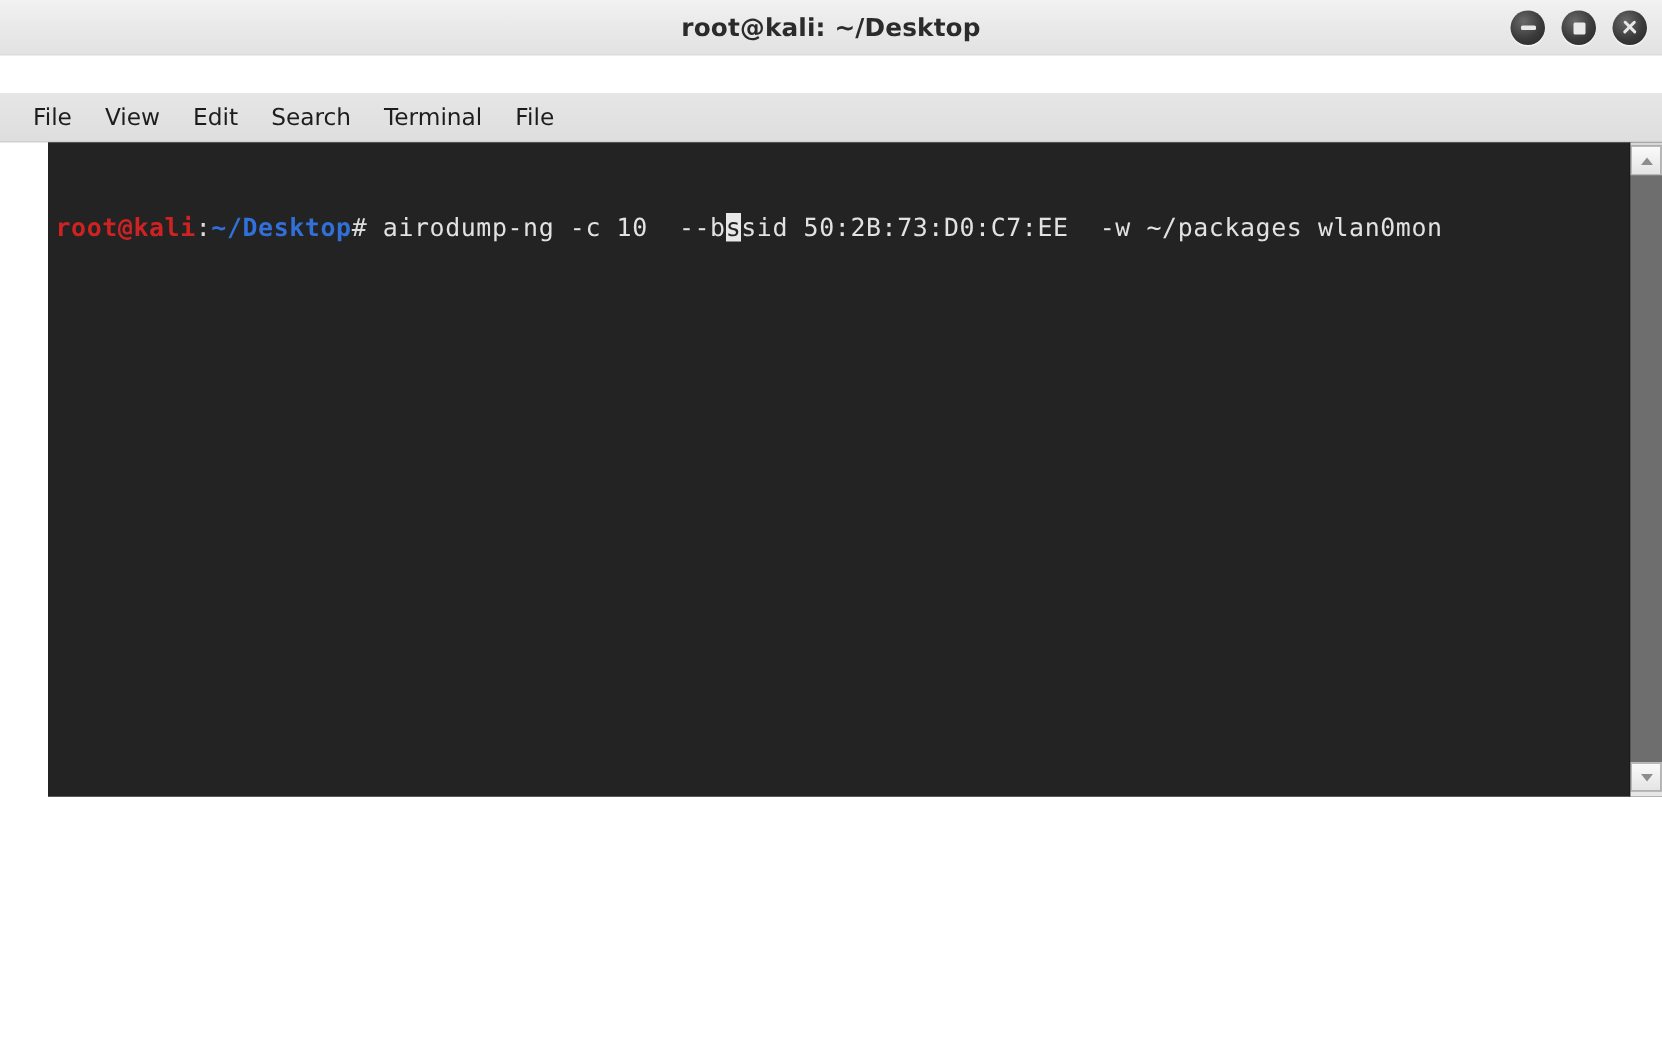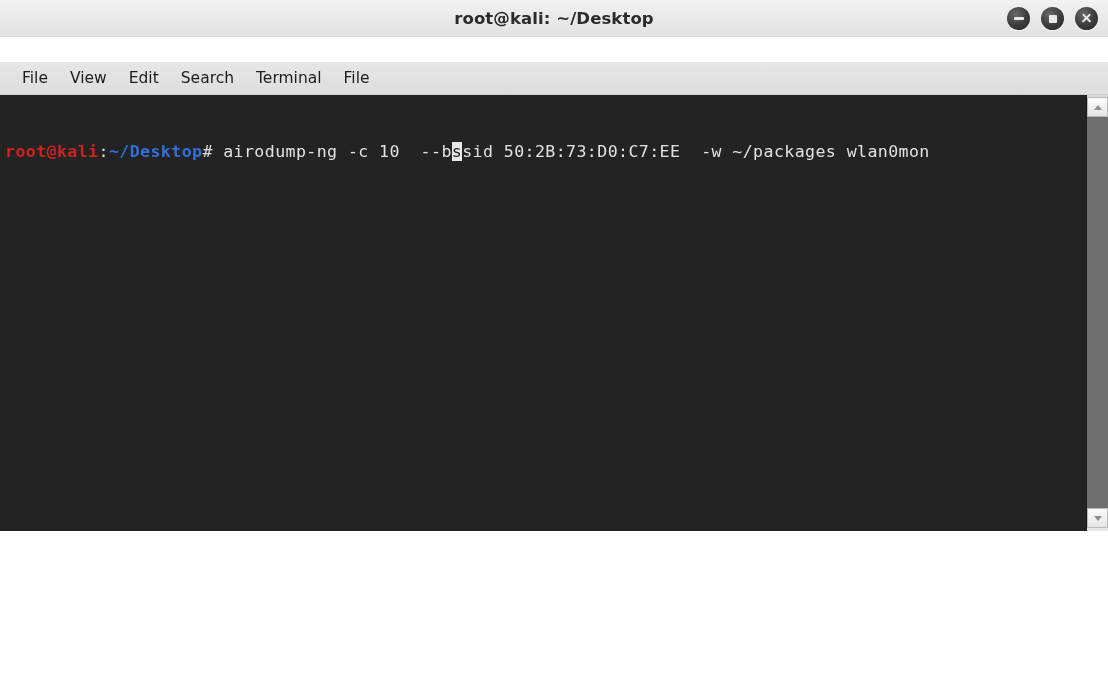--- a/index.html
+++ b/index.html
@@ -118,20 +118,21 @@
 
   
   .term-wrap {
     flex: 1 1 auto;
     display: flex;
     background: #232323;
     position: relative;
     min-height: 0;
     border-bottom: 3px solid #ffffff;
     box-sizing: border-box;
+    margin-left: 32px;
   }
   .term {
     flex: 1 1 auto;
     background: #232323;
     padding: 4px 0 0 5px;
     box-sizing: border-box;
     overflow: hidden;
     font-family: "DejaVu Sans Mono", monospace;
     font-size: 16.6px;
     line-height: 21px;

